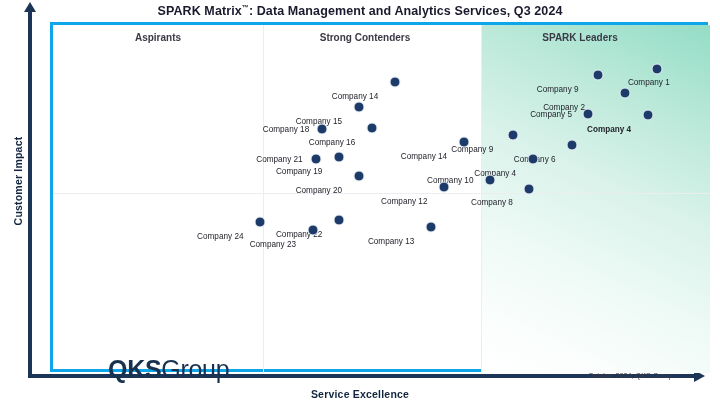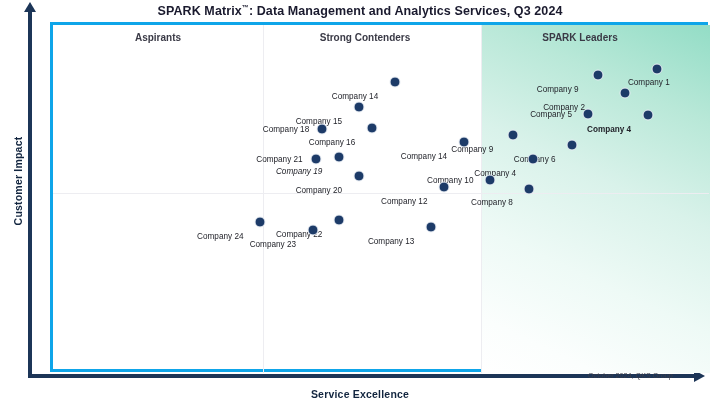--- a/index.html
+++ b/index.html
@@ -104,20 +104,23 @@
   <div class="plot" id="plot">
     <div class="leaders-bg"></div>
     <div class="vline" style="left:210px"></div>
     <div class="vline" style="left:428px"></div>
     <div class="hline" style="top:168px"></div>
 
     <div class="quad-label" style="left:0;width:210px">Aspirants</div>
     <div class="quad-label" style="left:210px;width:204px">Strong Contenders</div>
     <div class="quad-label" style="left:428px;width:198px">SPARK Leaders</div>
 
+    <div class="logo">
+      <b>QKS</b><span>Group</span>
+    </div>
   <div class="pt" style="left: 604.44px; top: 43.5px;"></div>
       <div class="lbl r" style="left: 574.875px; top: 57.42px;">Company 1</div>
       <div class="pt" style="left: 571.59px; top: 67.86px;"></div>
       <div class="lbl l" style="left: 532px; top: 81.78px; padding-left: 30px;">Company 2</div>
       <div class="pt" style="left: 545.31px; top: 50.46px;"></div>
       <div class="lbl l" style="left: 525.6px; top: 64.38px;">Company 9</div>
       <div class="pt" style="left: 594.585px; top: 90.48px;"></div>
       <div class="lbl l" style="left: 578.16px; top: 104.4px; font-weight: bold;">Company 4</div>
       <div class="pt" style="left: 535.455px; top: 88.74px;"></div>
       <div class="lbl l" style="left: 519.03px; top: 88.74px;">Company 5</div>
@@ -139,21 +142,21 @@
       <div class="lbl l" style="left: 361.35px; top: 215.76px;">Company 13</div>
       <div class="pt" style="left: 341.64px; top: 57.42px;"></div>
       <div class="lbl l" style="left: 325.215px; top: 71.34px;">Company 14</div>
       <div class="pt" style="left: 305.505px; top: 81.78px;"></div>
       <div class="lbl l" style="left: 289.08px; top: 95.7px;">Company 15</div>
       <div class="pt" style="left: 318.645px; top: 102.66px;"></div>
       <div class="lbl l" style="left: 302.22px; top: 116.58px;">Company 16</div>
       <div class="pt" style="left: 269.37px; top: 104.4px;"></div>
       <div class="lbl l" style="left: 256.23px; top: 104.4px;">Company 18</div>
       <div class="pt" style="left: 285.795px; top: 132.24px;"></div>
-      <div class="lbl l" style="left: 269.37px; top: 146.16px; font-style: italic;">Company 19</div>
+      <div class="lbl l" style="left: 269.37px; top: 146.16px;">Company 19</div>
       <div class="pt" style="left: 305.505px; top: 151.38px;"></div>
       <div class="lbl l" style="left: 289.08px; top: 165.3px; text-align: right;">Company 20</div>
       <div class="pt" style="left: 262.8px; top: 133.98px;"></div>
       <div class="lbl l" style="left: 249.66px; top: 133.98px;">Company 21</div>
       <div class="pt" style="left: 285.795px; top: 194.88px;"></div>
       <div class="lbl l" style="left: 269.37px; top: 208.8px;">Company 22</div>
       <div class="pt" style="left: 259.515px; top: 205.32px;"></div>
       <div class="lbl l" style="left: 243.09px; top: 219.24px;">Company 23</div>
       <div class="pt" style="left: 206.955px; top: 196.62px;"></div>
       <div class="lbl l" style="left: 190.53px; top: 210.54px;">Company 24</div>

